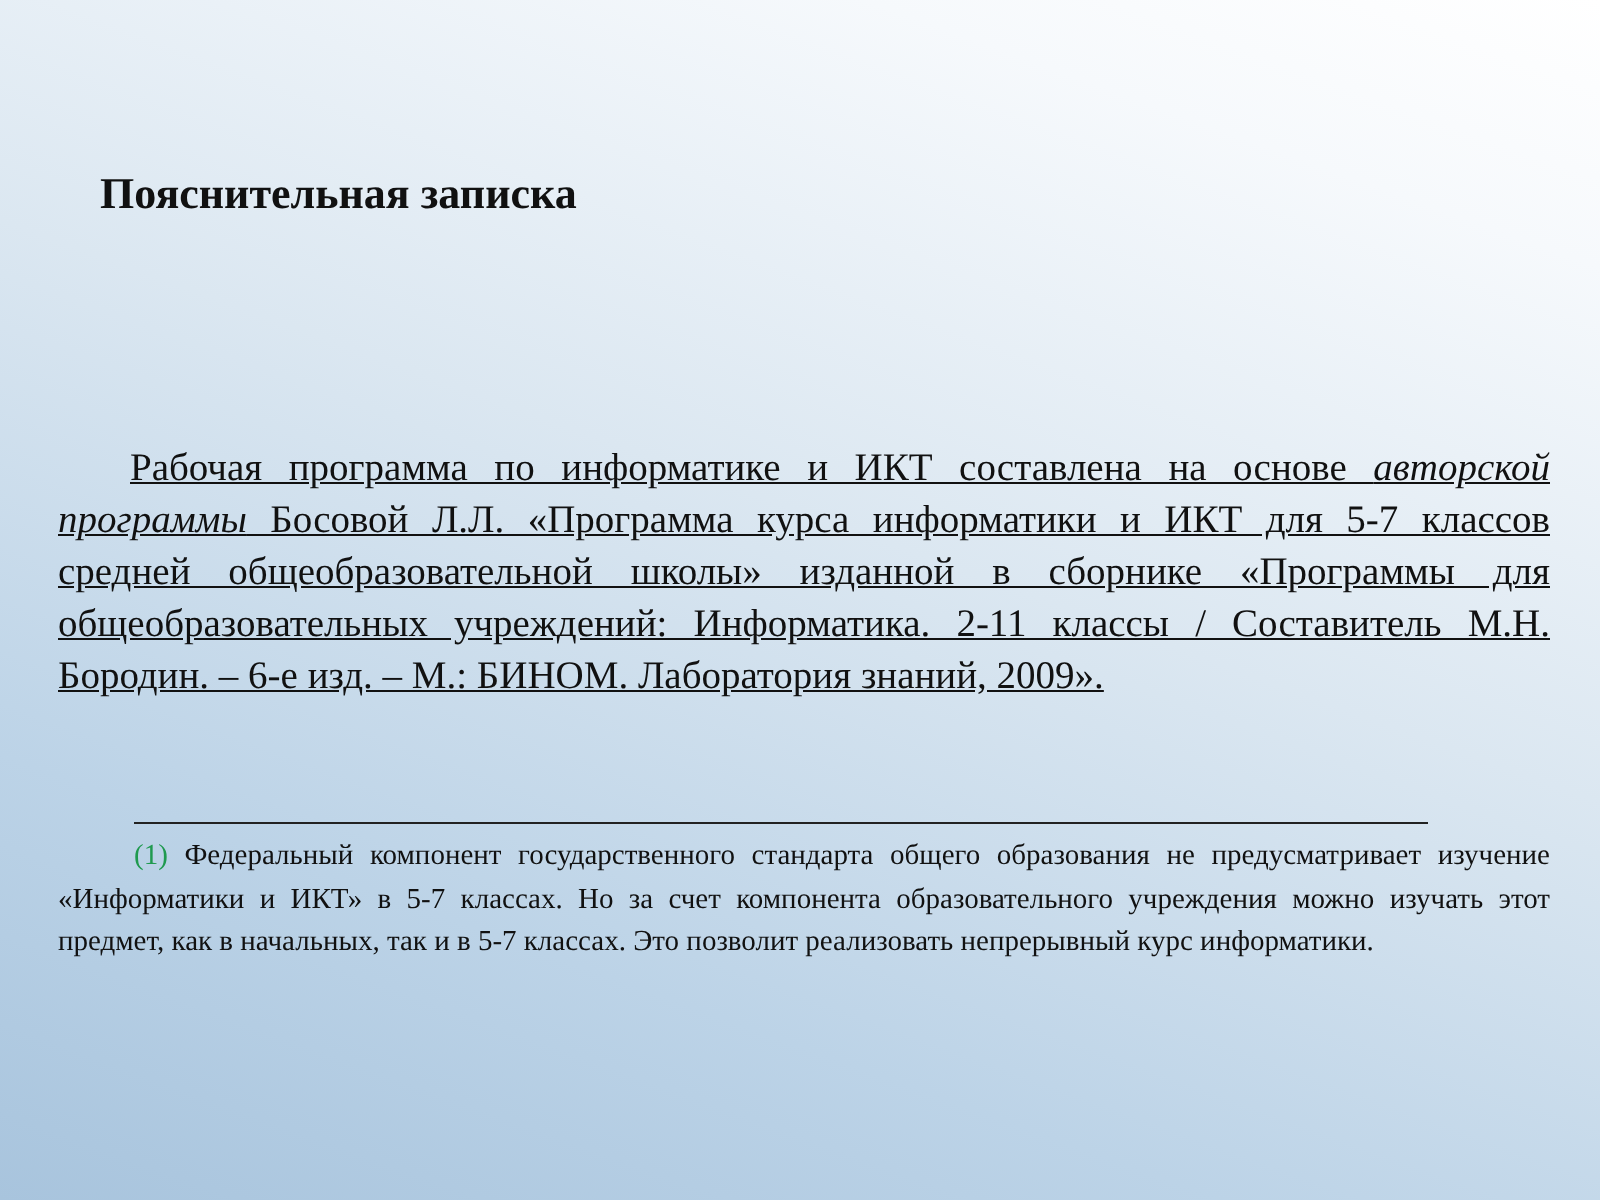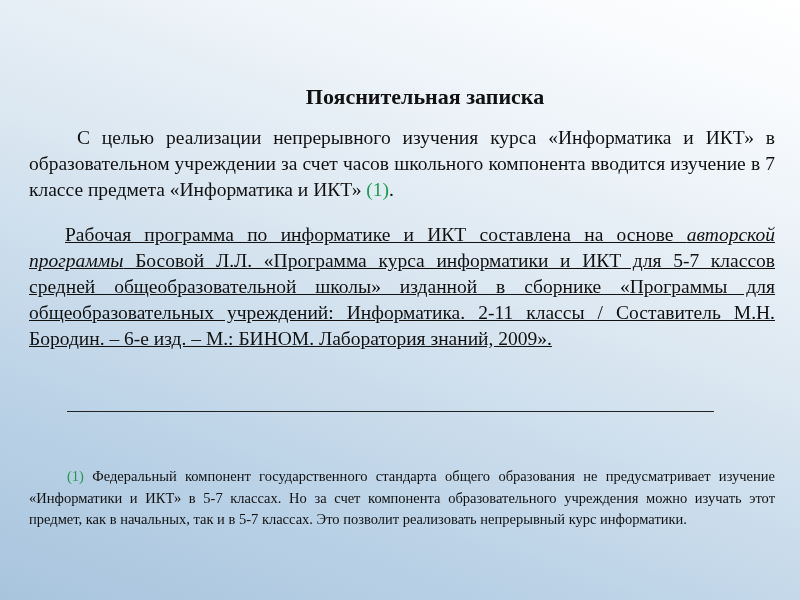--- a/index.html
+++ b/index.html
@@ -6,48 +6,46 @@
     body {
       width: 800px; height: 600px; overflow: hidden;
       background: linear-gradient(200deg, #ffffff 0%, #f6f9fc 15%, #dbe7f1 45%, #bcd3e7 75%, #a8c4dd 100%);
       font-family: "Liberation Serif", "DejaVu Serif", serif;
       color: #111;
       position: relative;
     }
     .slide { position: absolute; left: 0; top: 0; width: 800px; height: 600px; }
     .title {
       position: absolute; top: 84px; left: 0; width: 800px;
-      text-align: center; font-weight: bold; font-size: 22px;
+      font-weight: bold; font-size: 22px;
       padding-left: 50px; box-sizing: border-box;
     }
     .para {
       position: absolute; left: 29px; width: 746px;
       font-size: 19.5px; line-height: 26px; text-align: justify;
     }
     .p1 { top: 125px; text-indent: 48px; }
     .p2 { top: 222px; text-indent: 36px; text-decoration: underline; }
     .green { color: #1f9a4f; }
     .ital { font-style: italic; }
     .footnote-rule {
       position: absolute; left: 67px; top: 411px; width: 647px;
       border-top: 1.5px solid #222;
     }
     .footnote {
       position: absolute; left: 29px; top: 418px; width: 746px;
       font-size: 14.5px; line-height: 21.5px; text-align: justify;
       text-indent: 38px;
-      margin-top: 48px;
     }
   </style>
 </head>
 <body>
 
 <div class="slide">
   <div class="title">Пояснительная записка</div>
 
-  <div class="para p1"><span>С целью реализации непрерывного изучения курса «Информатика и ИКТ» в образовательном учреждении за счет часов школьного компонента вводится изучение в 7 классе предмета «Информатика и ИКТ» </span><span class="green">(1)</span><span>.</span></div>
 
   <div class="para p2"><span>Рабочая программа по информатике и ИКТ составлена на основе </span><span class="ital">авторской программы</span><span>  Босовой Л.Л. «Программа курса информатики и ИКТ для 5-7 классов средней общеобразовательной школы»  изданной в сборнике «Программы для общеобразовательных учреждений: Информатика. 2-11 классы / Составитель М.Н. Бородин. – 6-е изд. – М.: БИНОМ. Лаборатория знаний, 2009».</span></div>
 
   <div class="footnote-rule"></div>
 
   <div class="footnote"><span class="green">(1)</span><span> Федеральный компонент государственного стандарта общего образования не предусматривает изучение «Информатики и ИКТ» в 5-7 классах. Но за счет компонента образовательного учреждения можно изучать этот  предмет, как в начальных, так и в 5-7 классах. Это позволит реализовать непрерывный курс информатики.</span></div>
 </div>
 
 </body></html>

